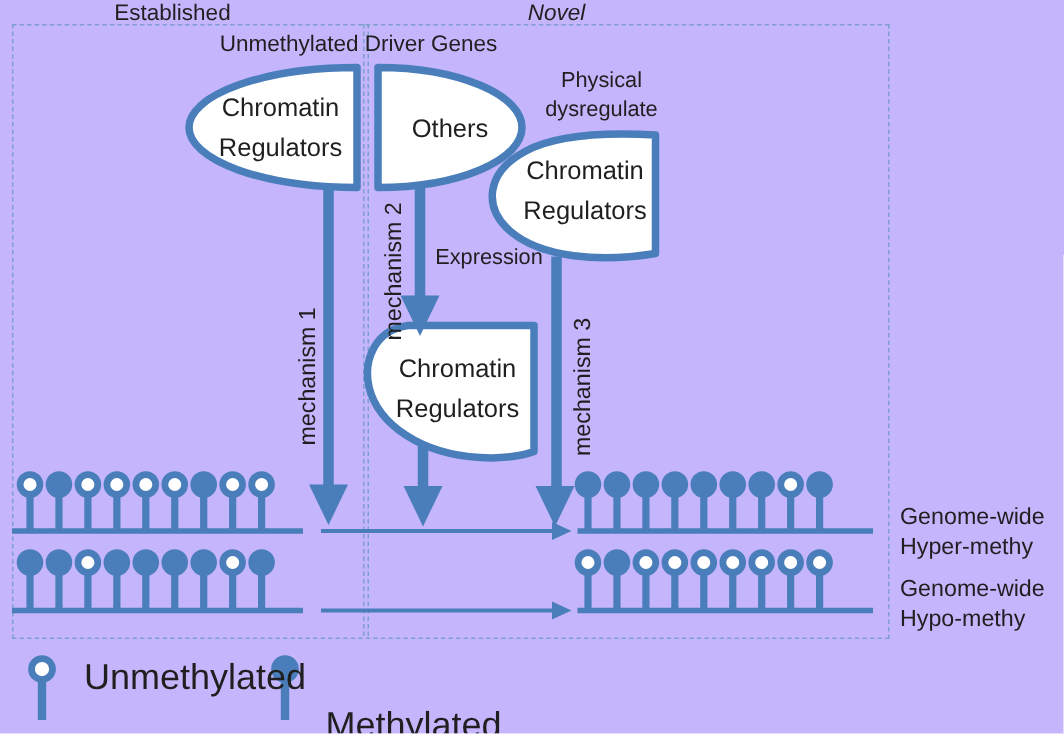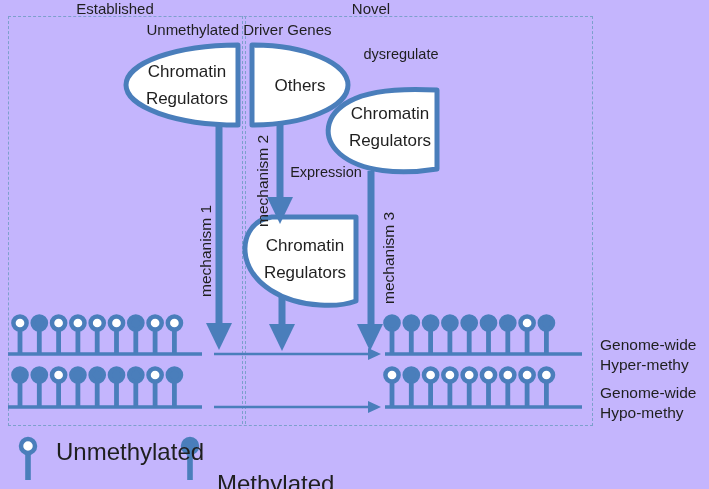--- a/index.html
+++ b/index.html
@@ -41,21 +41,21 @@
 </style>
 </head>
 <body>
 
 <div id="stage">
 
   <div class="dashed-box"></div>
   <div class="divider"></div>
 
   <div class="lbl h15 ctr" style="left:60px;top:0px;width:110px;">Established</div>
-  <div class="lbl h15 ctr" style="left:336px;top:0px;width:70px;">Novel</div>
+  <div class="lbl h15 ctr" style="left:336px;top:0px;width:70px;font-style:italic;">Novel</div>
   <div class="lbl h15 ctr" style="left:139px;top:21px;width:200px;">Unmethylated Driver Genes</div>
 
   <svg class="abs" style="left:0;top:0;" width="709" height="489" viewBox="0 0 709 489">
 
     <path class="shape" d="M 252 45 A 96 40 0 0 1 252 125 Z"></path>
 
     <path class="shape" d="M 437 90 C 400 88 368 91 350 101 C 324 115 322 138 340 154 C 361 172 400 175 437 169 Z"></path>
 
     <path class="shape" d="M 238 45 A 112 40 0 0 0 238 125 Z"></path>
 
@@ -194,20 +194,21 @@
   <div class="lbl shape-label ctr" style="left:338px;top:100px;width:104px;">
     <div>Chromatin</div>
     <div>Regulators</div>
   </div>
   <div class="lbl shape-label ctr" style="left:253px;top:232px;width:104px;">
     <div>Chromatin</div>
     <div>Regulators</div>
   </div>
 
   <div class="lbl small-note ctr" style="left:355px;top:45px;width:92px;">
+    <div>Physical</div>
     <div>dysregulate</div>
   </div>
   <div class="lbl small-note ctr" style="left:282px;top:163px;width:88px;">
     <div>Expression</div>
   </div>
   <div class="lbl mech" style="left:156px;top:238px;width:100px;">mechanism 1</div>
   <div class="lbl mech" style="left:213px;top:168px;width:100px;">mechanism 2</div>
   <div class="lbl mech" style="left:339px;top:245px;width:100px;">mechanism 3</div>
 
   <div class="lbl outcome" style="left:600px;top:311px;">

